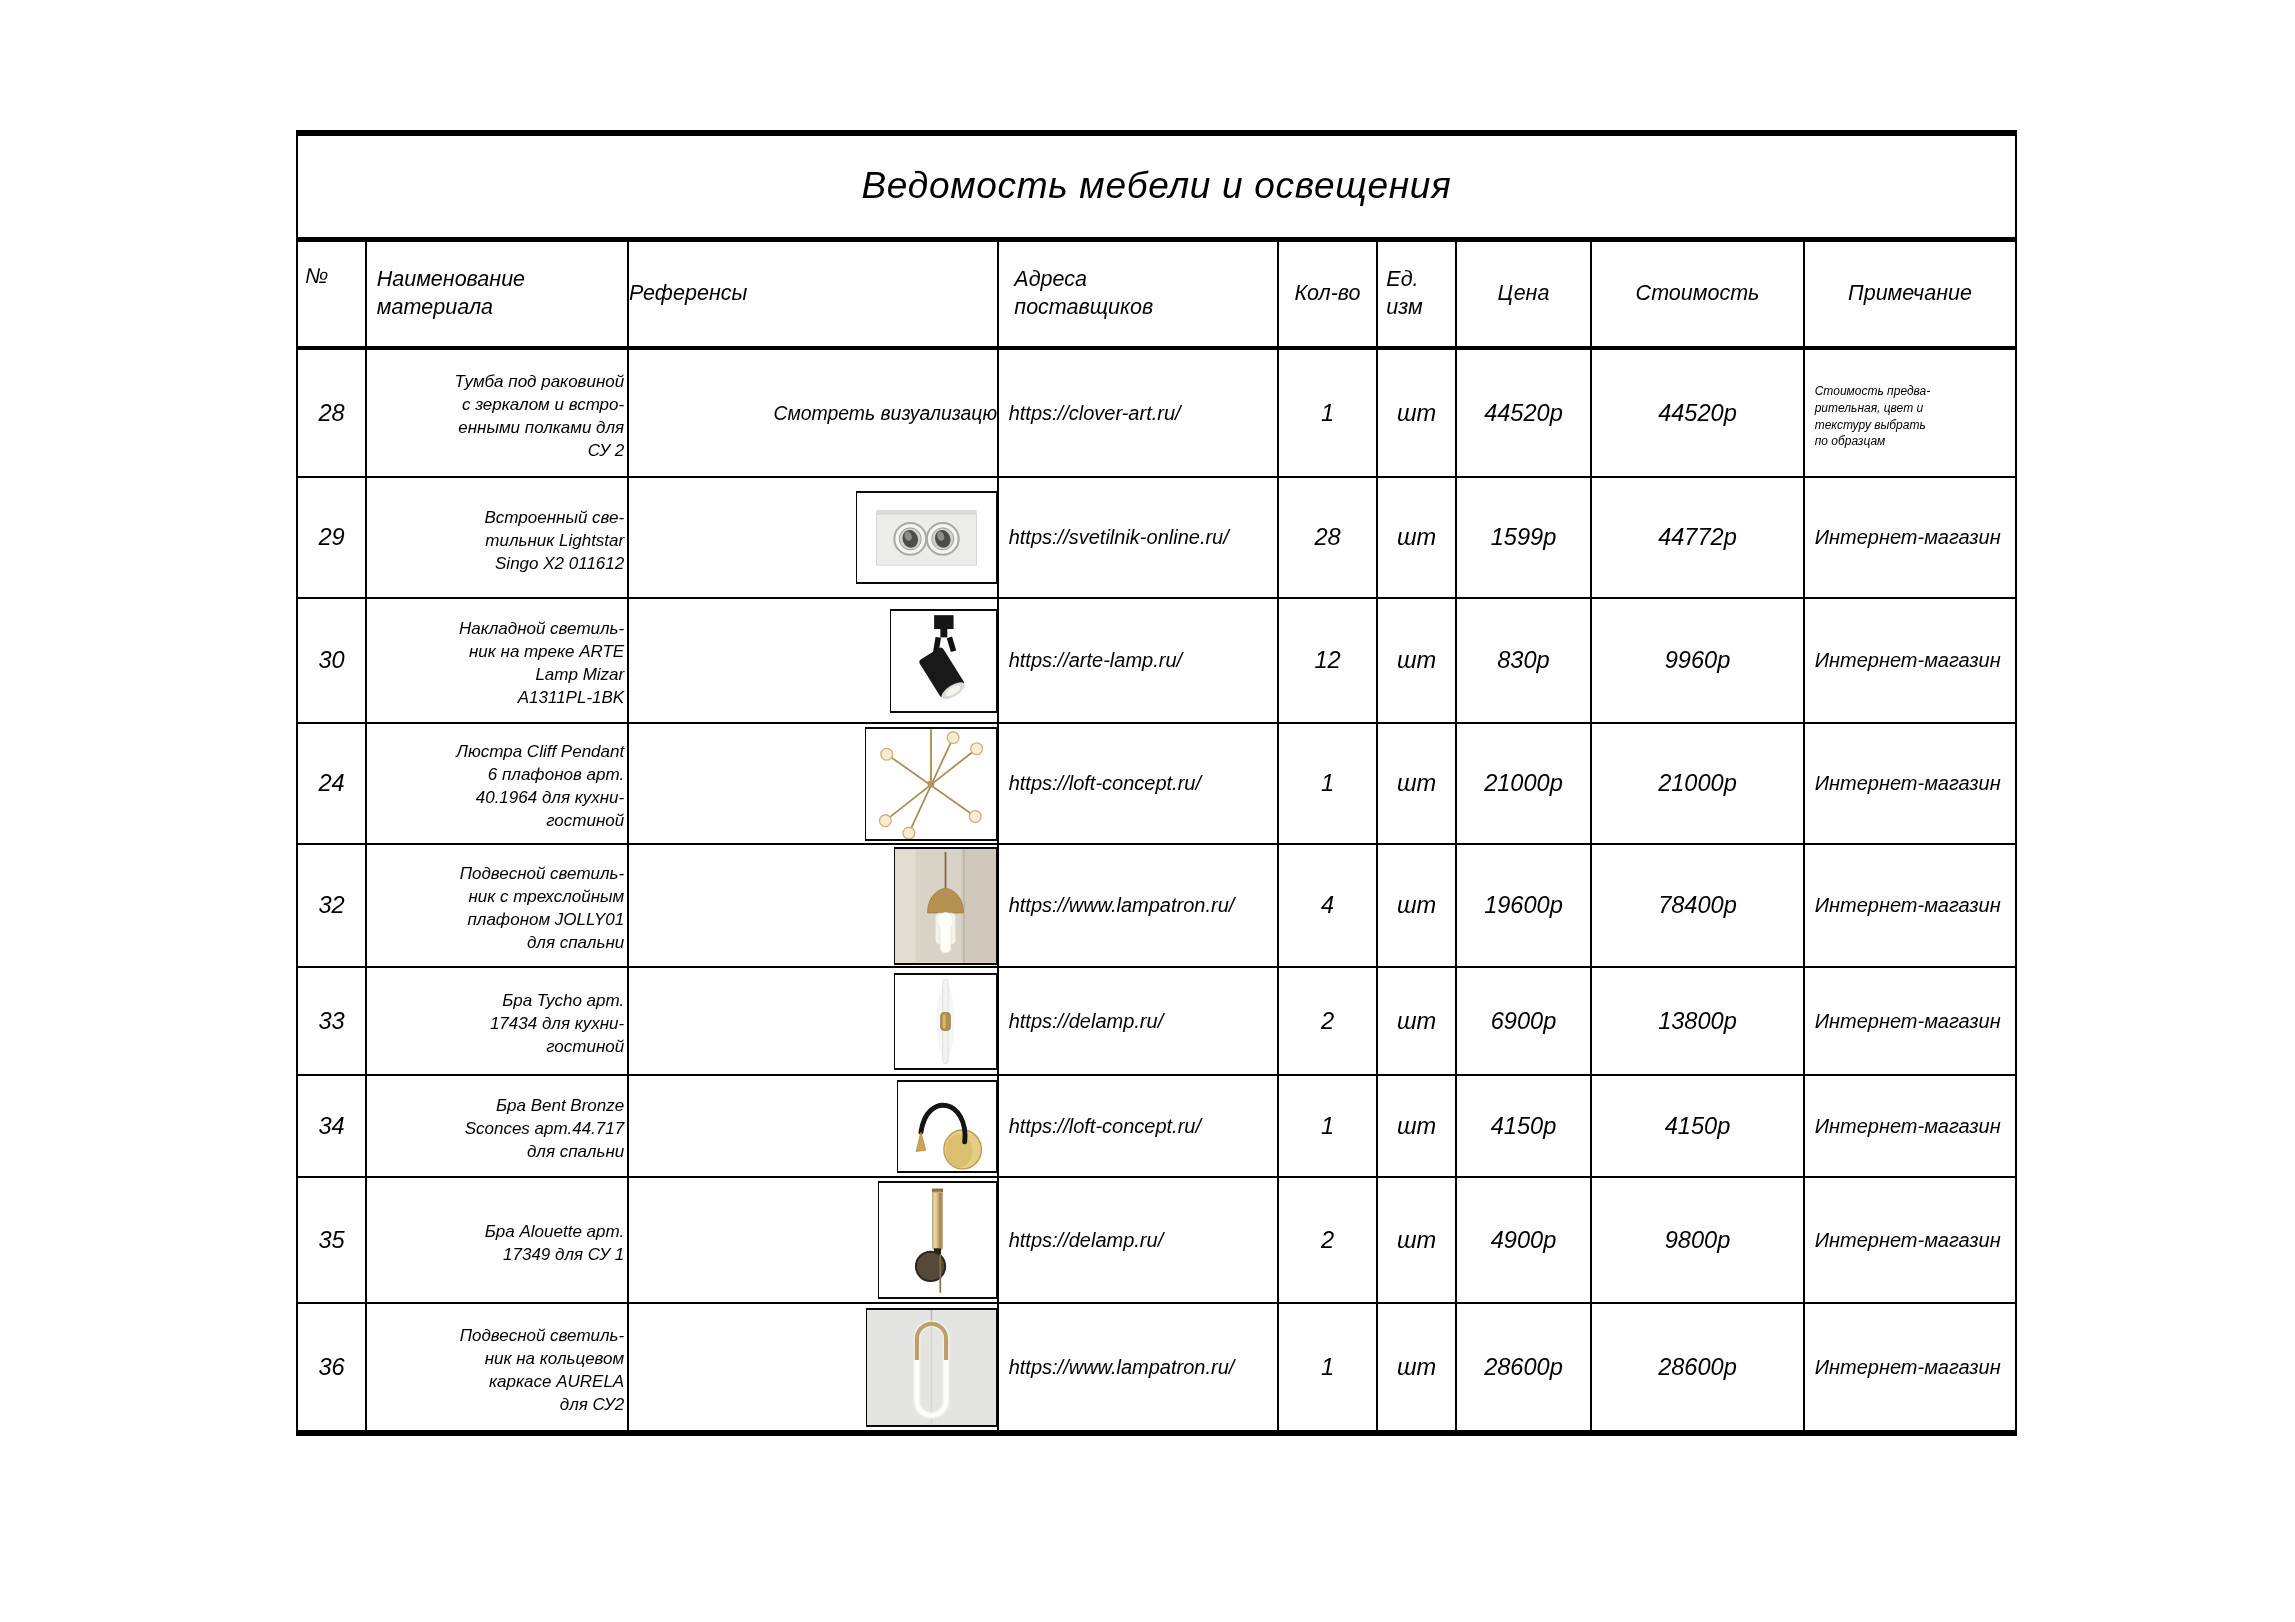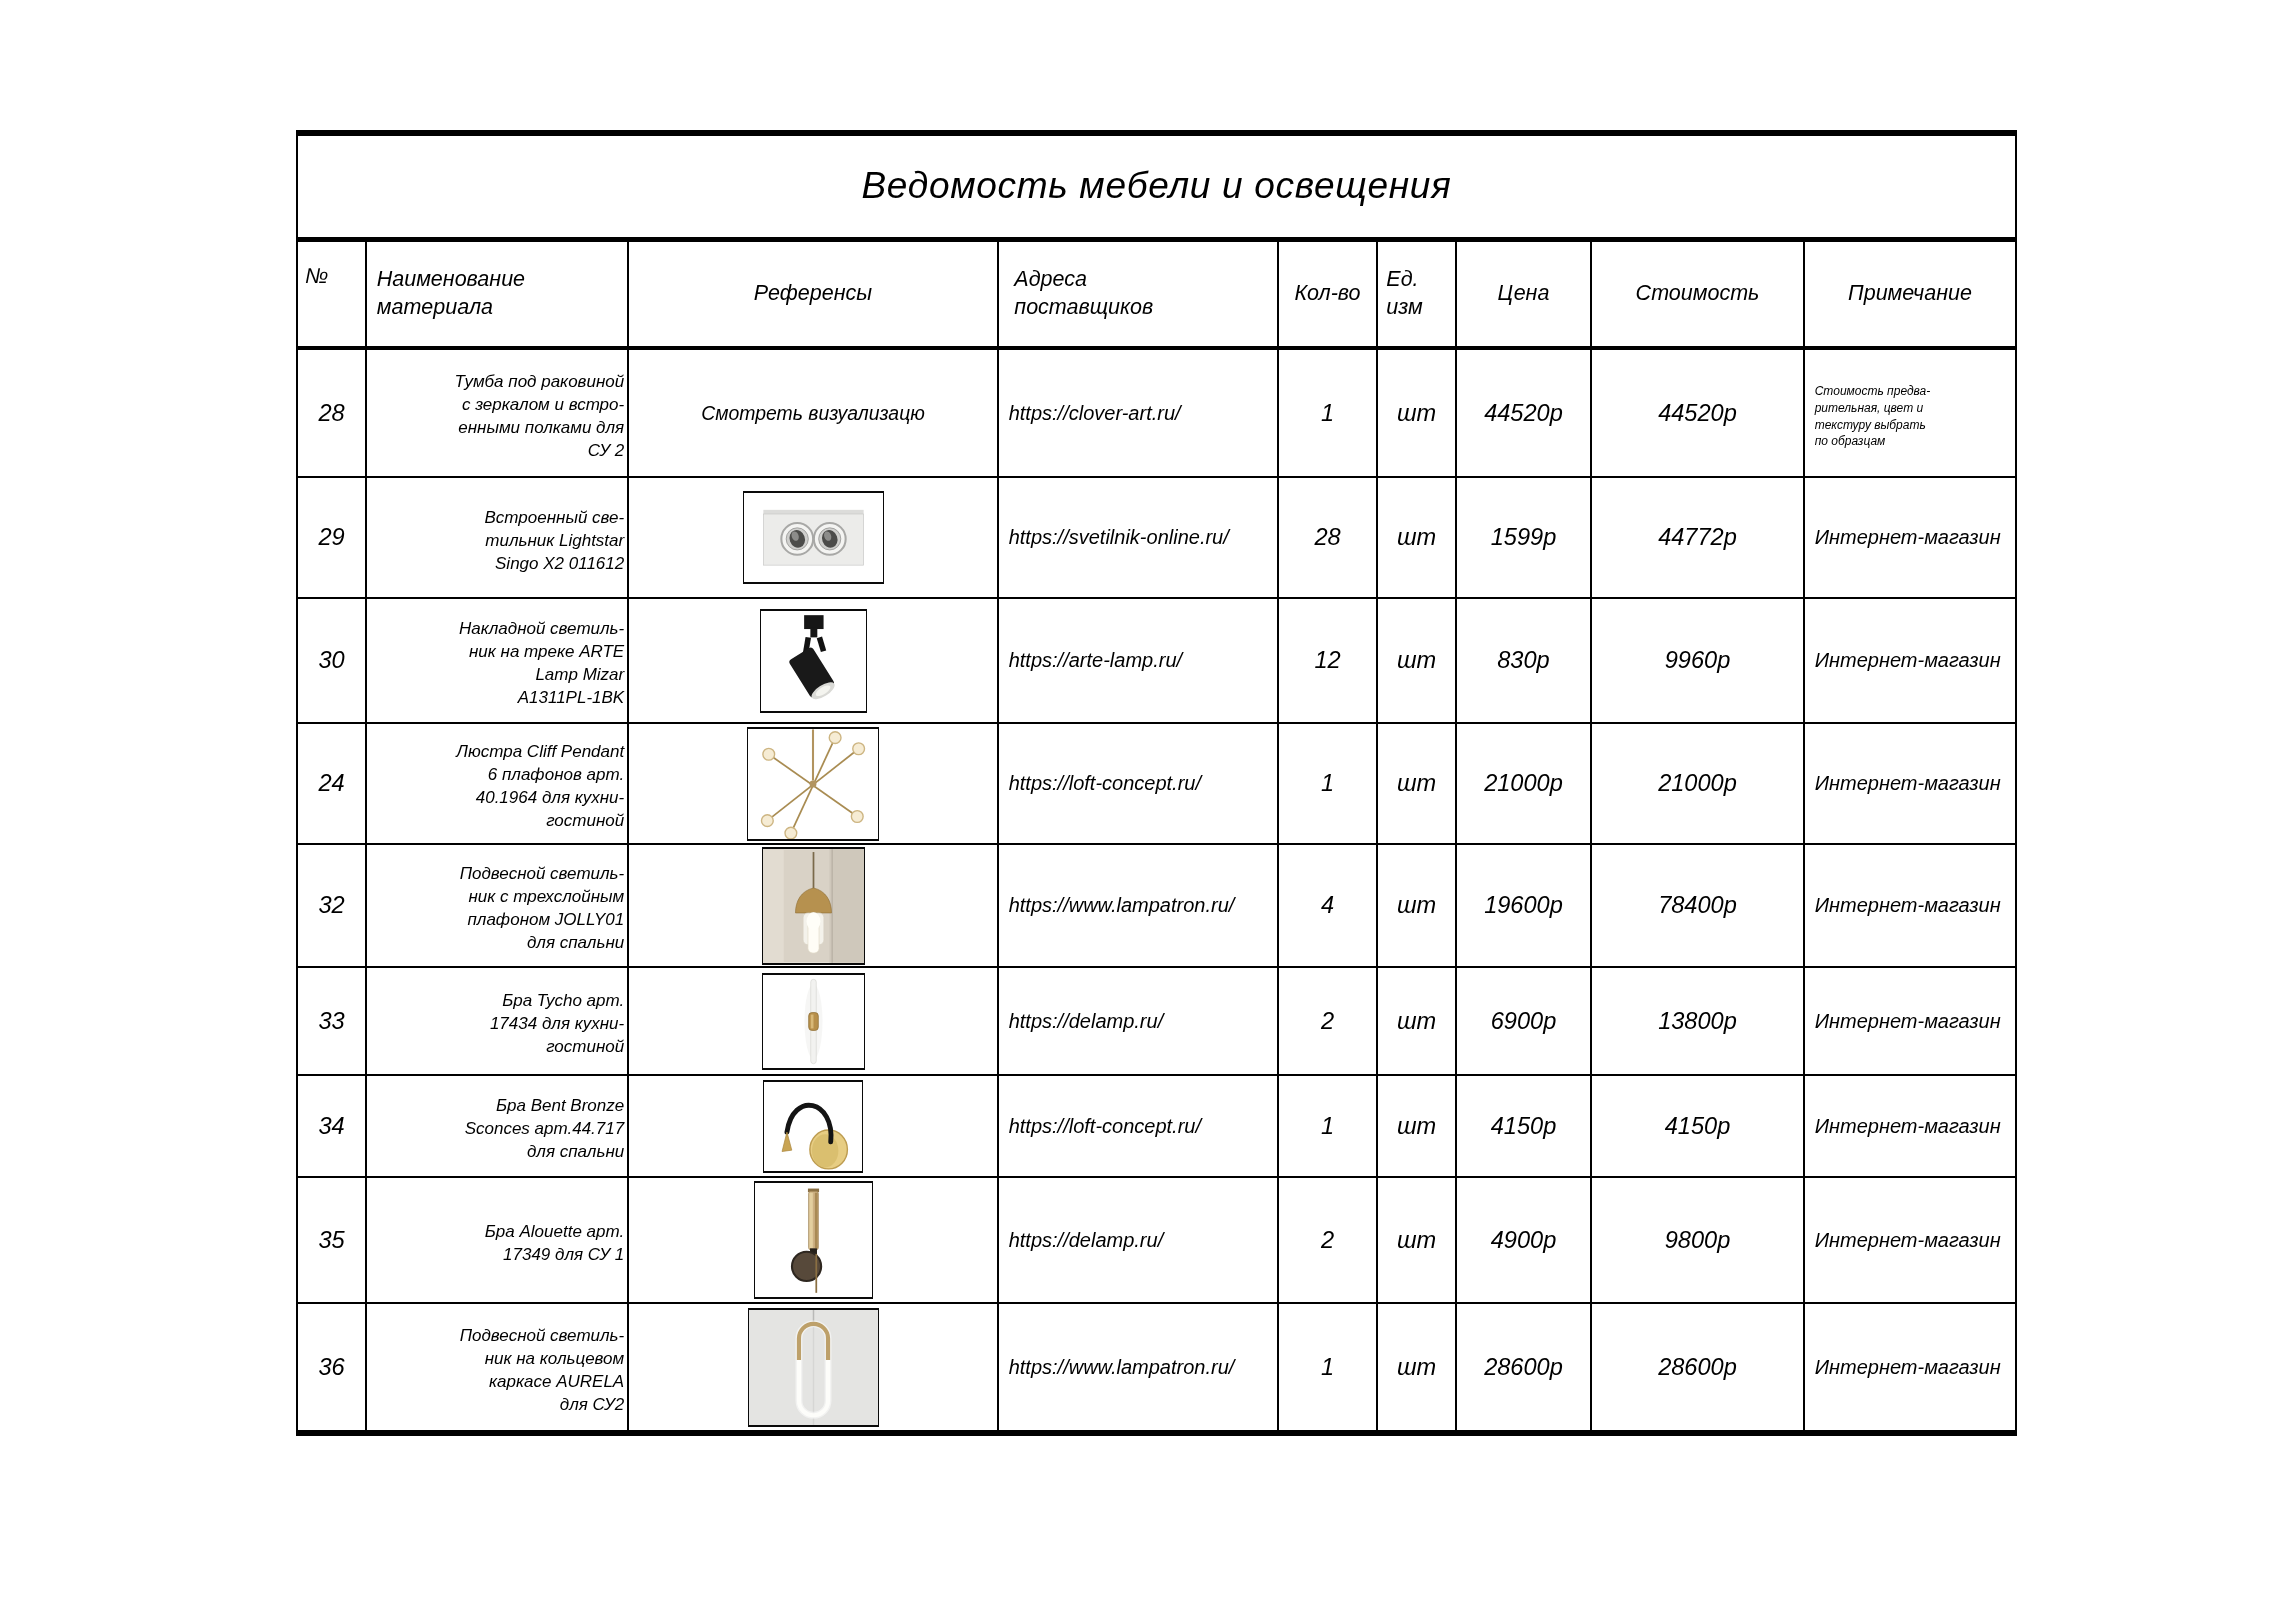--- a/index.html
+++ b/index.html
@@ -7,29 +7,29 @@
         font-family:"Liberation Sans",sans-serif;font-style:italic;color:#000;}
   table.sheet{position:absolute;left:296px;top:130px;width:1718px;border-collapse:collapse;
         table-layout:fixed;background:#fff;
         border:2.8px solid #000;border-top-width:6.2px;border-bottom-width:6.2px;}
   .sheet td,.sheet th{border:2.1px solid #000;padding:0;font-weight:normal;vertical-align:middle;overflow:hidden;}
   .title-cell{border-bottom:5.5px solid #000 !important;text-align:center;font-size:37px;letter-spacing:0.7px;}
   .head-row th{border-bottom:4.2px solid #000 !important;font-size:21.5px;line-height:1.3;}
   .h-num{text-align:left;padding:0 0 0 7px !important;vertical-align:bottom;}
   .h-num span{display:block;margin-bottom:33px;}
   .h-name{text-align:left;padding-left:9.7px !important;white-space:pre-line;}
-  .h-ref{text-align:center;margin-left:40px;}
+  .h-ref{text-align:left;margin-left:40px;}
   .h-sup{text-align:left;padding-left:15.3px !important;white-space:pre-line;}
   .h-qty{text-align:center;}
   .h-unit{text-align:left;padding-left:8.3px !important;white-space:pre-line;}
   .h-price,.h-cost,.h-note{text-align:center;}
   .c-num{text-align:center;font-size:23.6px;}
   .c-name{vertical-align:top;text-align:right;padding:5.5px 2.8px 0 7px !important;
           font-size:17px;line-height:1.36;white-space:pre-line;}
-  .c-ref{text-align:center;}
+  .c-ref{text-align:right;}
   .ref-text{font-size:19.4px;}
   .c-url{text-align:left;padding-left:9.7px !important;font-size:20px;}
   .c-qty,.c-unit,.c-price,.c-cost{text-align:center;font-size:23.6px;}
   .c-note{text-align:left;padding-left:9.7px !important;padding-right:4.2px !important;font-size:20px;white-space:pre-line;}
   .c-note-small{vertical-align:top;padding-top:7px !important;font-size:12px;line-height:1.4;}
   .photo{display:inline-block;background:#fff;border:2.1px solid #0a0a0a;border-left-width:1.4px;border-right-width:1.4px;
          vertical-align:middle;line-height:0;}
   .photo svg{display:block;}
 </style>
 </head>

